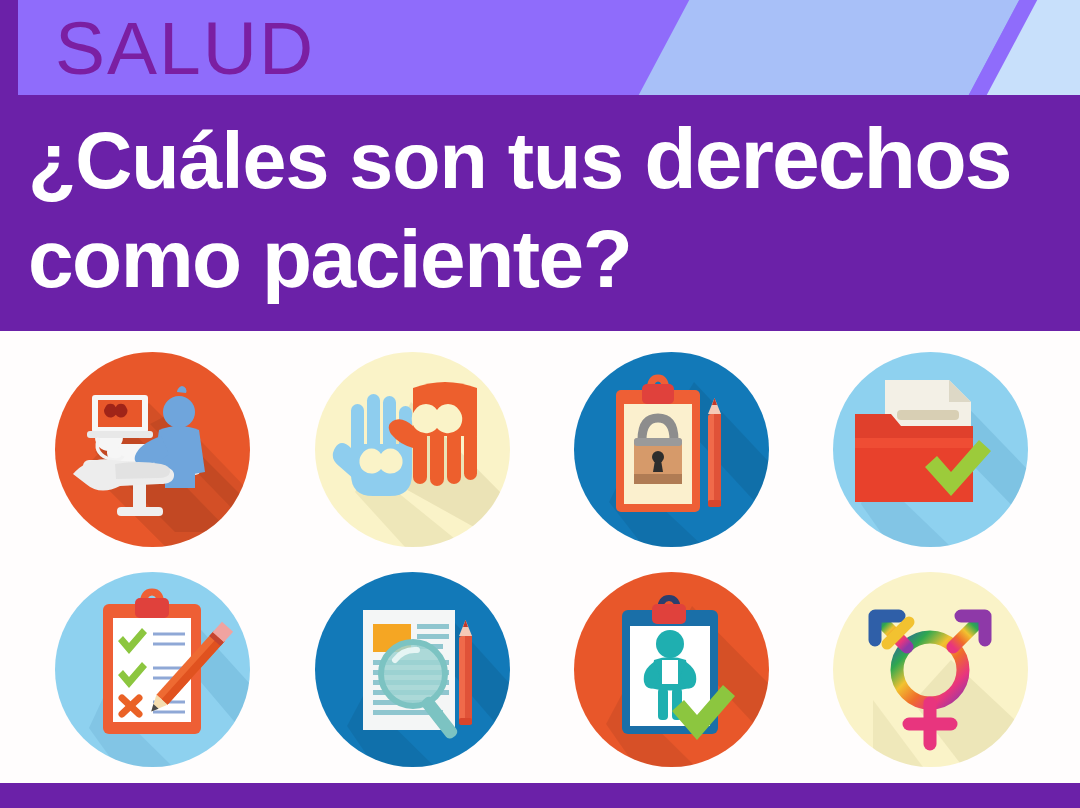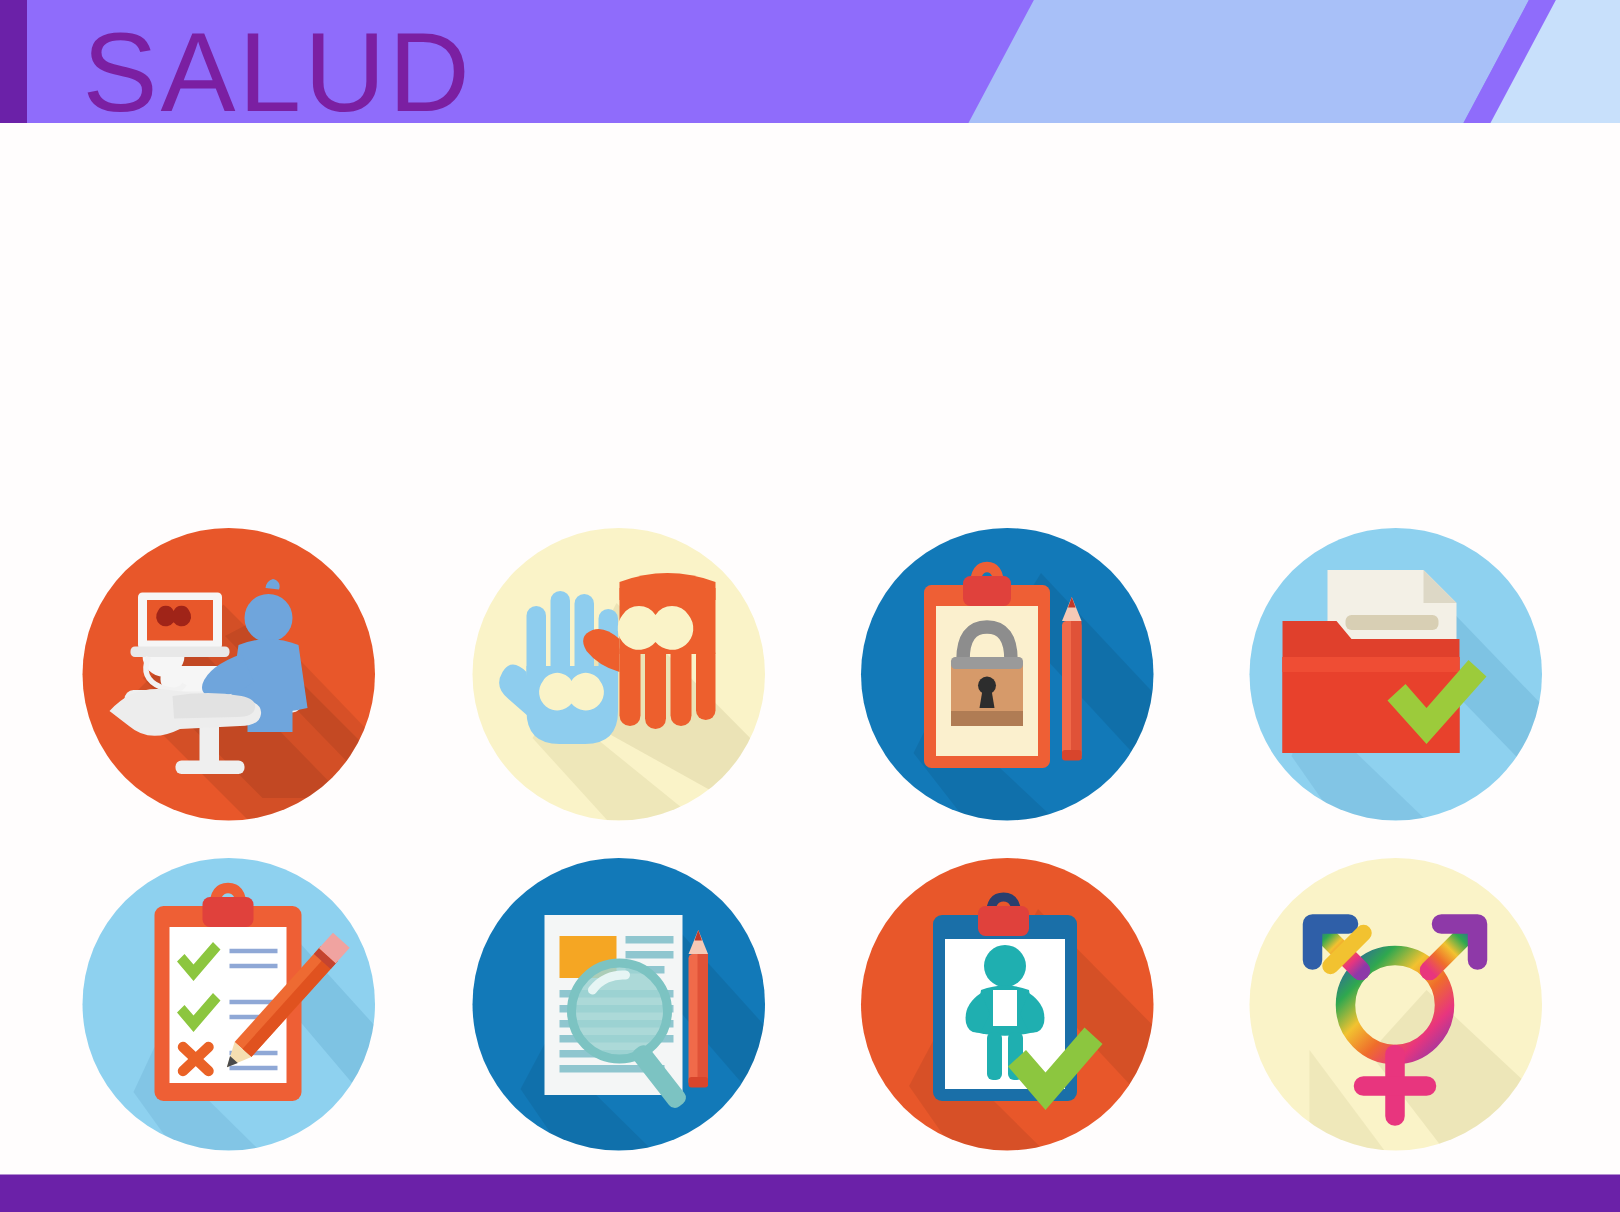--- a/index.html
+++ b/index.html
@@ -6,21 +6,21 @@
   body{
     width:1080px;height:808px;
     background:#ffffff;
     font-family:"Liberation Sans", sans-serif;
     overflow:hidden;
   }
   .poster{position:relative;width:1080px;height:808px;background:#fffdfd;overflow:hidden;}
 
   
   .eyebrow-band{
-    position:absolute;left:0;top:0;width:1080px;height:82px;
+    position:absolute;left:0;top:0;width:1080px;height:95px;
     background:#8f6cfb;overflow:hidden;
   }
   .eyebrow-leftedge{
     position:absolute;left:0;top:0;width:18px;height:95px;background:#6b21a8;
   }
   .stripe{position:absolute;top:-30px;height:170px;transform:skewX(-28deg);}
   .stripe-a{left:660px;width:330px;background:#a8c0f8;}
   .stripe-b{left:990px;width:22px;background:#8f6cfb;opacity:.75;}
   .stripe-c{left:1008px;width:150px;background:#c8e0fb;}
   .eyebrow-text{
@@ -77,20 +77,26 @@
 <div class="poster">
 
   <div class="eyebrow-band">
     <div class="stripe stripe-a"></div>
     <div class="stripe stripe-b"></div>
     <div class="stripe stripe-c"></div>
     <div class="eyebrow-leftedge"></div>
     <div class="eyebrow-text">SALUD</div>
   </div>
 
+  <div class="headline-band">
+    <div class="headline">
+      <span class="hl-line hl-line1"><span>¿Cuáles son tus </span><span class="hl-strong">derechos</span></span>
+      <span class="hl-line hl-line2">como paciente?</span>
+    </div>
+  </div>
 
   <div class="icon-grid">
 
     <div class="icon-cell r1 c1">
       <div class="disc" style="background:#e8572a">
         <div class="shadow"></div>
         <div class="art">
           <svg viewBox="0 0 195 195">
 
             <path d="M40 100 L120 180 L175 180 L70 72 Z" fill="rgba(0,0,0,.08)"></path>

